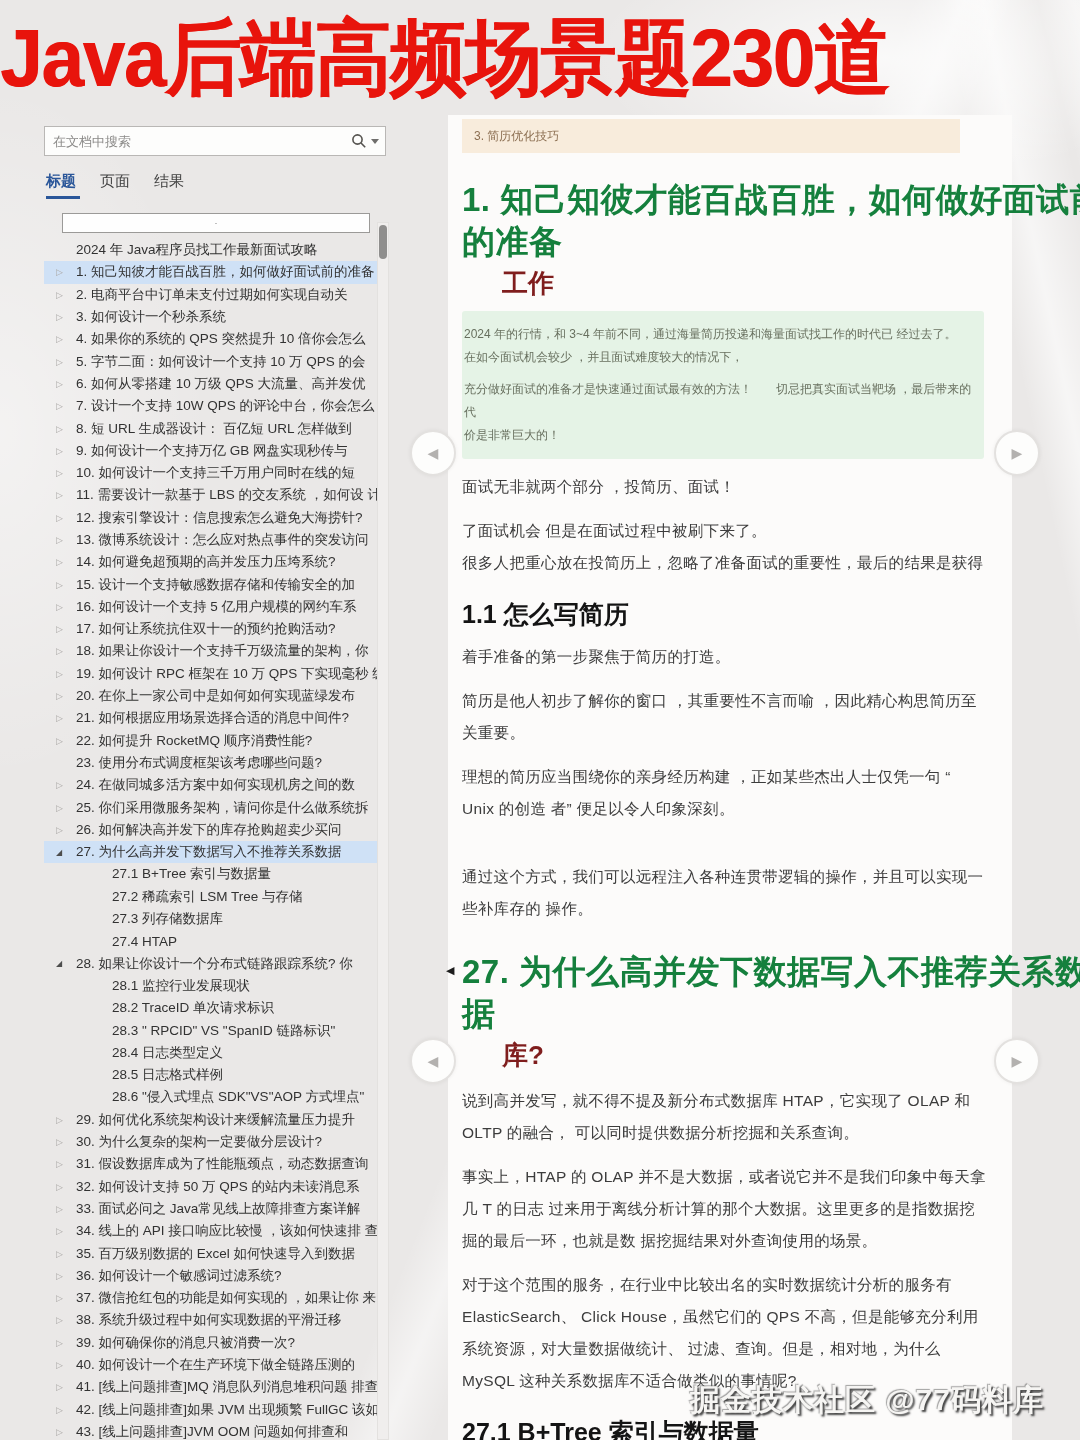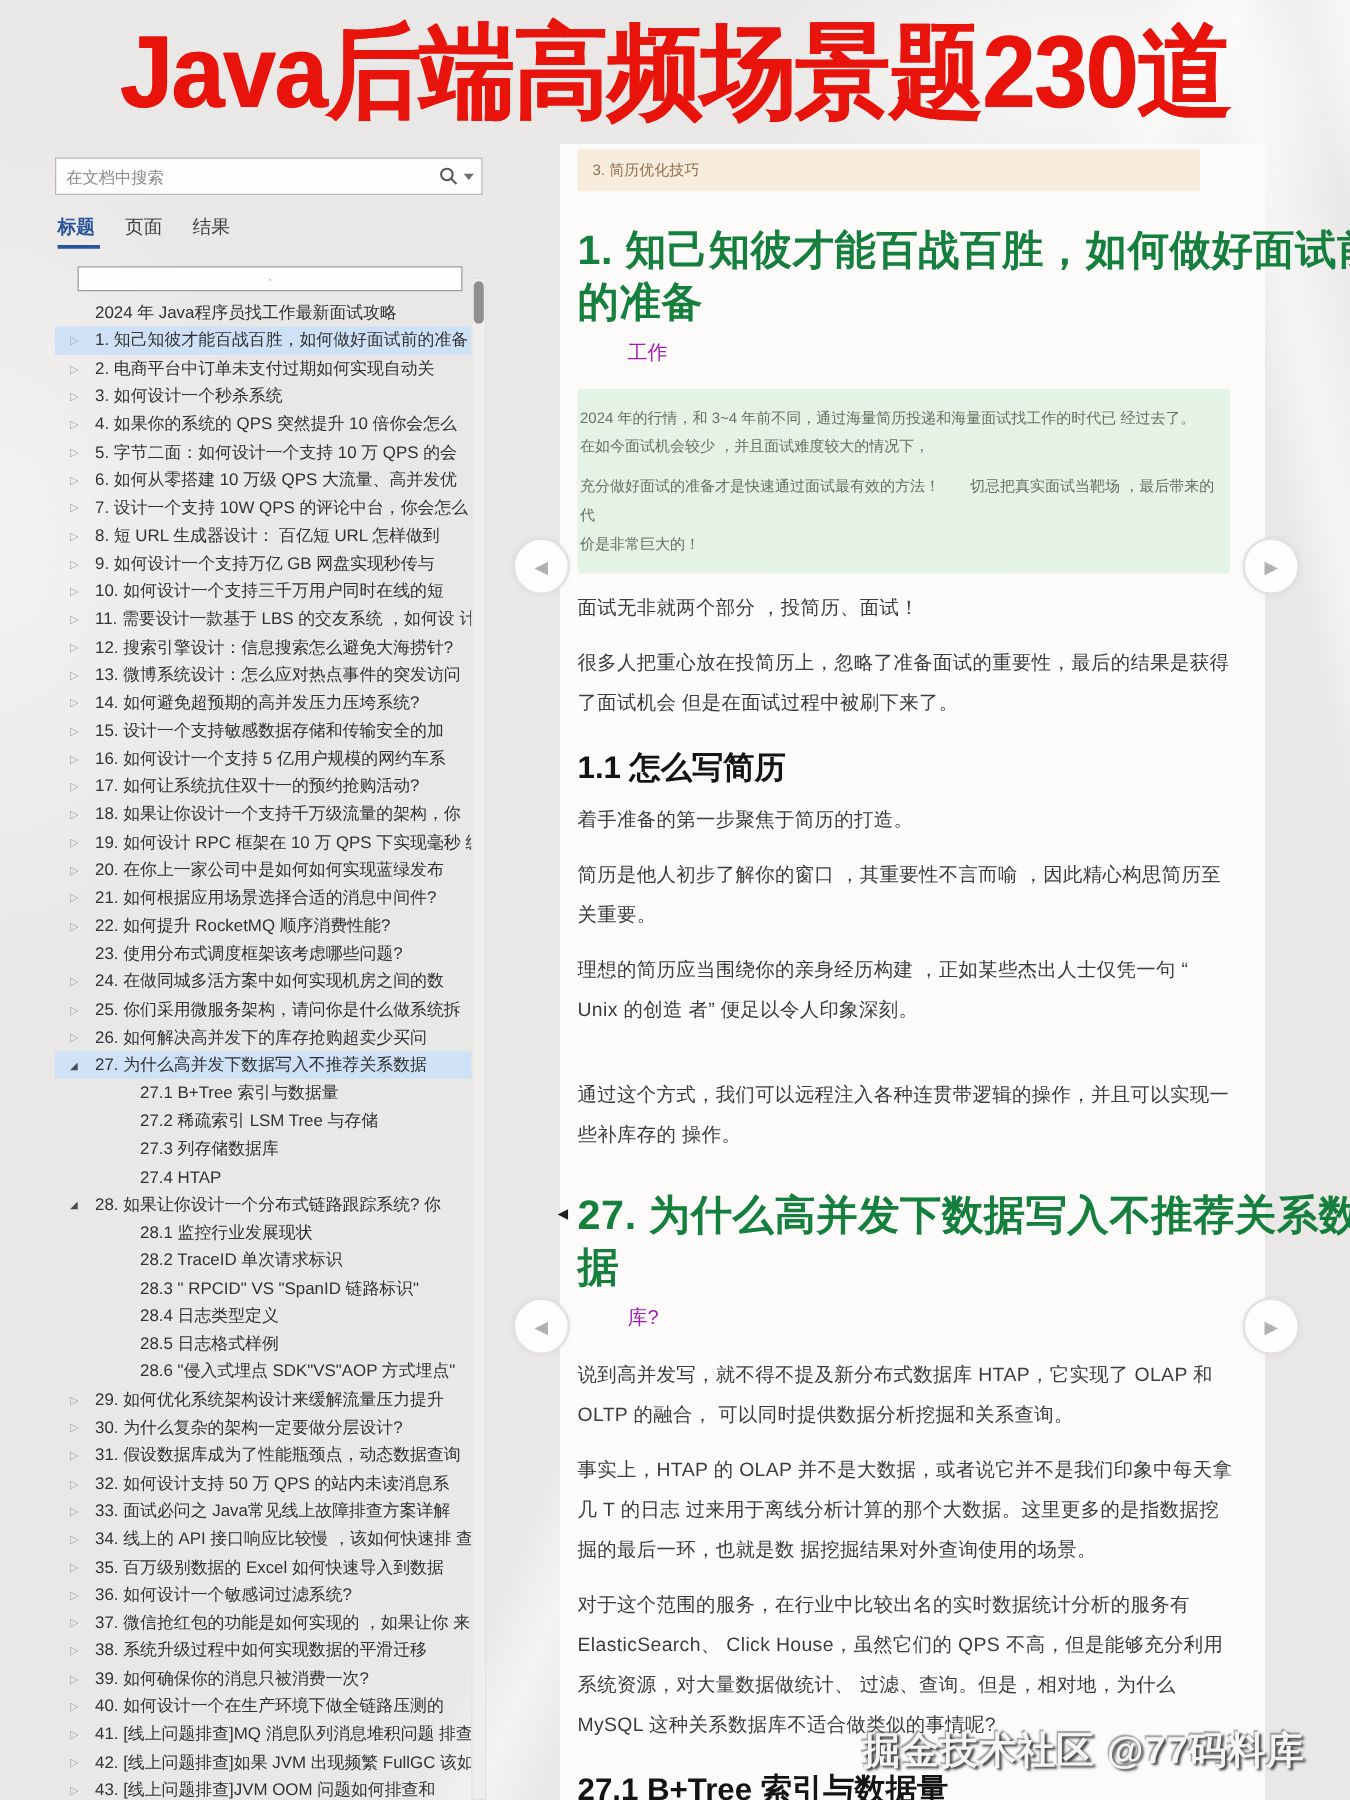--- a/index.html
+++ b/index.html
@@ -11,21 +11,21 @@
       radial-gradient(ellipse 420px 180px at 82% 4%, rgba(255,255,255,.75), transparent 70%),
       radial-gradient(ellipse 300px 500px at 0% 30%, rgba(255,255,255,.45), transparent 70%),
       linear-gradient(112deg, transparent 55%, rgba(255,255,255,.5) 58%, transparent 61%),
       linear-gradient(256deg, rgba(255,255,255,.55) 0.5%, transparent 3%),
       linear-gradient(78deg, transparent 90%, rgba(255,255,255,.6) 93%, transparent 97%),
       #eae8e7;
   }
 
   
   .banner { position:absolute; left:0; top:0; width:1080px; height:118px;
-            display:flex; align-items:center; justify-content:center; }
+            display:flex; align-items:center; }
   .banner .title {
     font-size:76px; font-weight:900; color:#e8140c; letter-spacing:-1px;
     white-space:nowrap; transform:scaleY(1.08);
     text-shadow:1px 0 0 #e8140c;
   }
 
   
   .sidebar { position:absolute; left:44px; top:126px; width:344px; }
   .search-box { position:relative; width:342px; height:30px; background:#fdfdfc;
                 border:1px solid #b9b7b5; display:flex; }
@@ -63,21 +63,21 @@
   .page { position:absolute; left:448px; top:115px; width:564px; height:1325px;
           background:#fcfbfa; padding:4px 14px 0 14px; }
   .notice-bar { width:498px; height:34px; background:#f8ecdc; color:#8c6f52;
                 font-size:12px; line-height:34px; padding-left:12px; }
 
   .blk { position:relative; }
   .blk .ln { white-space:nowrap; }
   .h1 { margin-top:26px; }
   .h1 .ln { font-size:33px; font-weight:bold; color:#15803d; line-height:42px; letter-spacing:.5px; }
   .h1sub { margin-top:2px; padding-left:40px; }
-  .h1sub .ln { font-size:16px; font-weight:normal; color:#a21caf; line-height:36px; }
+  .h1sub .ln { font-size:26px; font-weight:bold; color:#7f1d1d; line-height:36px; }
   .h1marker { position:absolute; left:-16px; top:13px; font-size:11px; color:#1d1d1d; cursor:pointer; }
   .green { margin-top:10px; width:522px; background:#e5f3e6; border-radius:3px; padding:12px 2px; }
   .green .ln { font-size:12px; color:#68705f; line-height:23px; white-space:normal; }
   .green .ln:nth-child(3) { margin-top:9px; }
   .p { margin:12px 0; }
   .p .ln { font-size:15.5px; color:#3c3c3c; line-height:32px; letter-spacing:.3px; }
   .p.gap-top { margin-top:36px; }
   .h2 { margin-top:20px; }
   .h2 .ln { font-size:25px; font-weight:bold; color:#141414; line-height:30px; }
 
@@ -357,22 +357,22 @@
         <div class="blk green">
           <div class="ln">2024 年的行情，和 3~4 年前不同，通过海量简历投递和海量面试找工作的时代已 经过去了。</div>
           <div class="ln">在如今面试机会较少 ，并且面试难度较大的情况下，</div>
           <div class="ln">充分做好面试的准备才是快速通过面试最有效的方法！　　切忌把真实面试当靶场 ，最后带来的代</div>
           <div class="ln">价是非常巨大的！</div>
         </div>
         <div class="blk p">
           <div class="ln">面试无非就两个部分 ，投简历、面试！</div>
         </div>
         <div class="blk p">
+          <div class="ln">了面试机会 但是在面试过程中被刷下来了。</div>
           <div class="ln">很多人把重心放在投简历上，忽略了准备面试的重要性，最后的结果是获得</div>
-          <div class="ln">了面试机会 但是在面试过程中被刷下来了。</div>
         </div>
         <div class="blk h2">
           <div class="ln">1.1 怎么写简历</div>
         </div>
         <div class="blk p">
           <div class="ln">着手准备的第一步聚焦于简历的打造。</div>
         </div>
         <div class="blk p">
           <div class="ln">简历是他人初步了解你的窗口 ，其重要性不言而喻 ，因此精心构思简历至</div>
           <div class="ln">关重要。</div>

